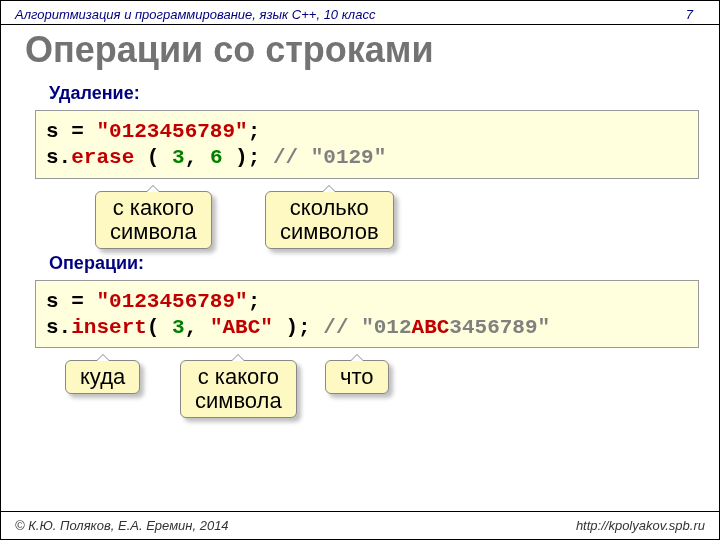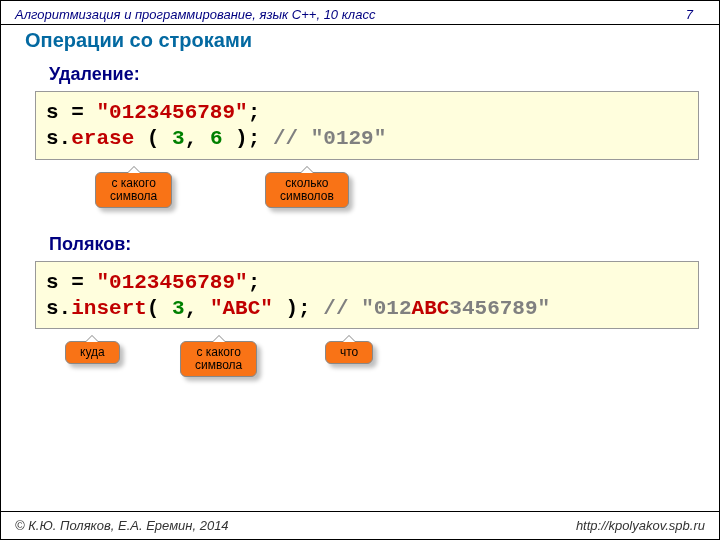--- a/index.html
+++ b/index.html
@@ -12,24 +12,24 @@
   }
   .header {
     display: flex; justify-content: space-between;
     padding: 6px 26px 2px 14px;
     border-bottom: 1px solid #000;
     font-style: italic;
     color: #000080;
     font-size: 13px;
   }
   .title {
-    font-size: 20px;
+    font-size: 36px;
     font-weight: bold;
     padding: 4px 14px 8px 24px;
-    color: #0369a1;
+    color: #737373;
   }
   .section-label {
     color: #000080;
     font-weight: bold;
     font-size: 18px;
     padding: 4px 0 6px 24px;
     margin-left: 24px;
   }
   .codebox {
     margin: 0 20px 0 34px;
@@ -47,26 +47,26 @@
   .num { color: #008000; }
   .emph { color: #C00000; }
   .cmt { color: #808080; }
   .arrows {
     position: relative;
     height: 70px;
     margin: 0 20px 0 34px;
   }
   .callout {
     position: absolute;
-    background: #f97316;
+    background: #fef9c3;
     border: 1px solid #888;
     border-radius: 6px;
     padding: 4px 14px;
     text-align: center;
-    font-size: 12px;
+    font-size: 22px;
     color: #000;
     line-height: 1.1;
     box-shadow: 4px 4px 4px rgba(0,0,0,0.25);
   }
   .callout::before {
     content: "";
     position: absolute;
     top: -14px;
     left: 50%;
     margin-left: -7px;
@@ -110,21 +110,21 @@
 <div class="codebox"><span>s = </span><span class="fn">"0123456789"</span><span>;</span>
 <span>s.</span><span class="fn">erase</span><span> ( </span><span class="num">3</span><span>, </span><span class="num">6</span><span> ); </span><span class="cmt">// "0129"</span></div>
 
 <div class="arrows">
   <div class="callout" style="left:60px; top:12px;"><span style="white-space:pre-line">с какого
 символа</span></div>
   <div class="callout" style="left:230px; top:12px;"><span style="white-space:pre-line">сколько
 символов</span></div>
 </div>
 
-<div class="section-label">Поляков:</div>
+<div class="section-label">Операции:</div>
 
 <div class="codebox"><span>s = </span><span class="fn">"0123456789"</span><span>;</span>
 <span>s.</span><span class="fn">insert</span><span>( </span><span class="num">3</span><span>, </span><span class="fn">"ABC"</span><span> ); </span><span class="cmt"><span>// "012</span><span class="emph">ABC</span><span>3456789"</span></span></div>
 
 <div class="arrows">
   <div class="callout" style="left:30px; top:12px;text-align:right;"><span>куда</span></div>
   <div class="callout" style="left:145px; top:12px;"><span style="white-space:pre-line">с какого
 символа</span></div>
   <div class="callout" style="left:290px; top:12px;"><span>что</span></div>
 </div>

